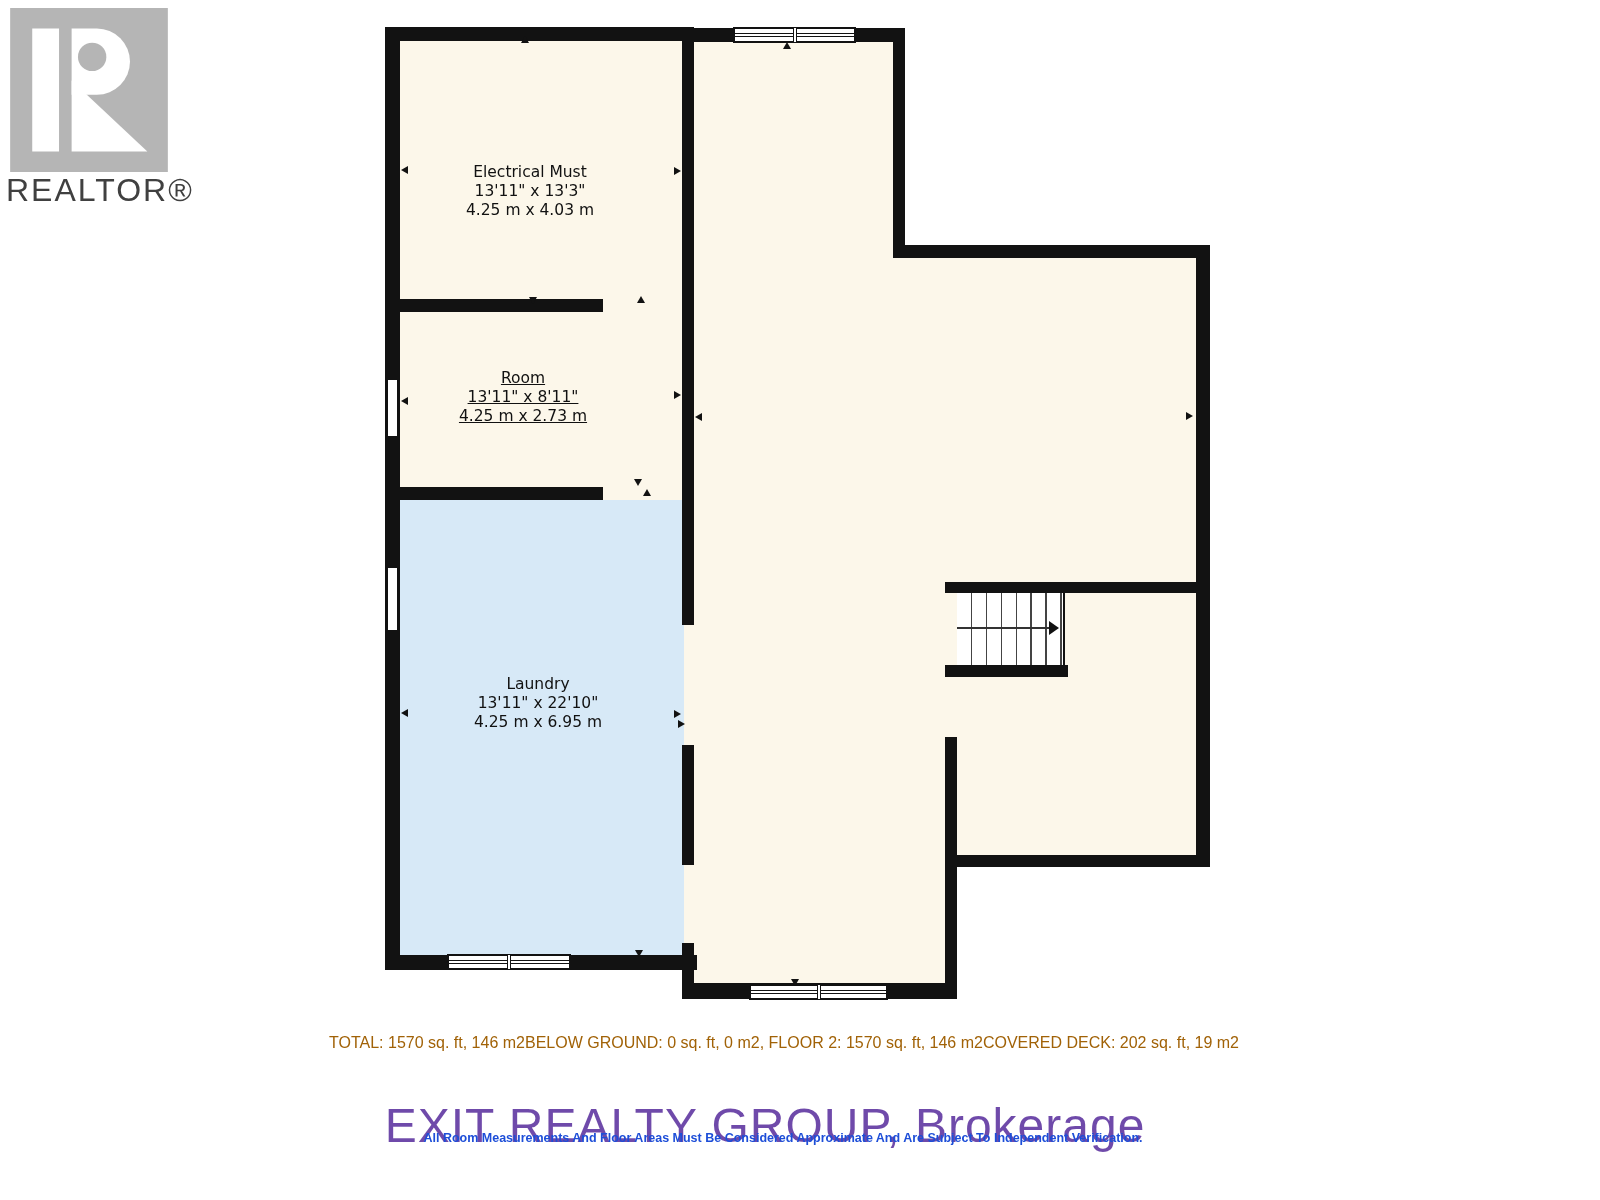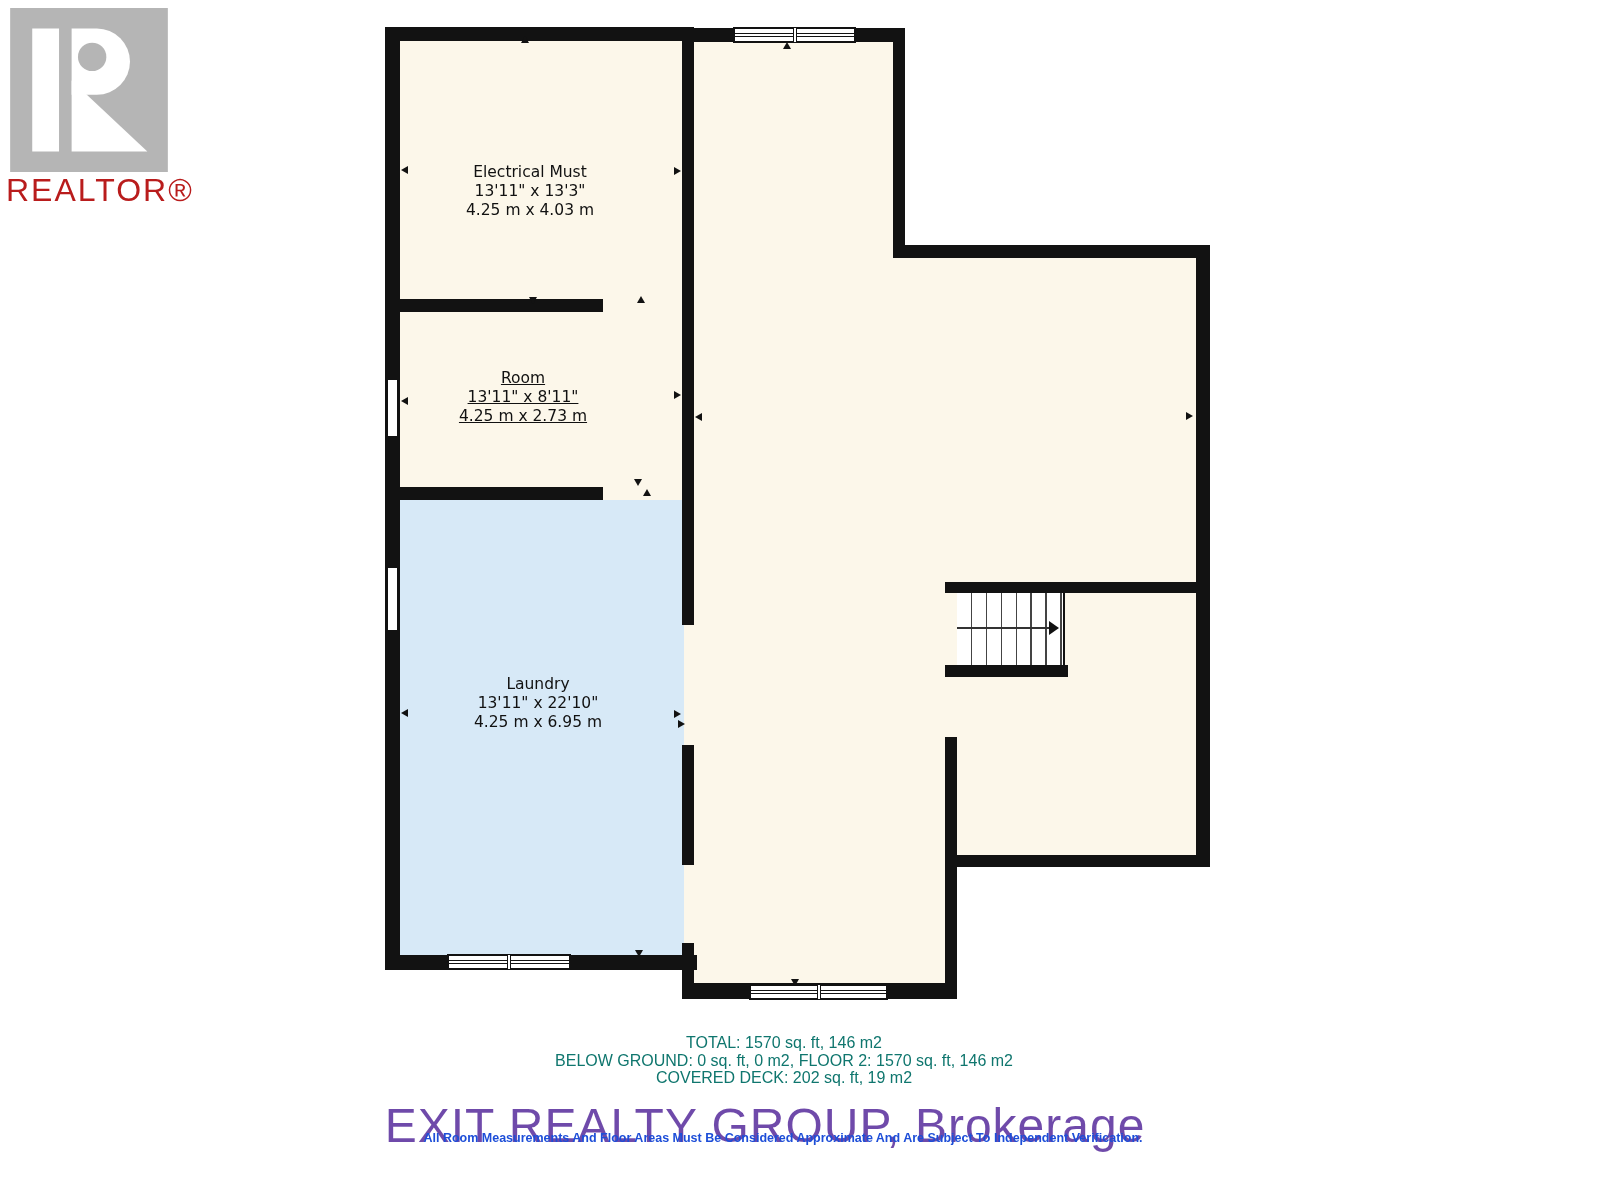--- a/index.html
+++ b/index.html
@@ -19,24 +19,24 @@
   .stairs .runarrow{position:absolute;left:92px;top:28px;width:0;height:0;border:7px solid transparent;border-left:10px solid #121212;}
   .arr{position:absolute;width:0;height:0;border:4px solid transparent;z-index:5;}
   .arr.up{border-bottom:7px solid #121212;border-top:none;}
   .arr.down{border-top:7px solid #121212;border-bottom:none;}
   .arr.left{border-right:7px solid #121212;border-left:none;}
   .arr.right{border-left:7px solid #121212;border-right:none;}
   .roomlabel{position:absolute;z-index:6;transform:translateX(-50%);text-align:center;
              font-size:15.5px;line-height:19px;white-space:nowrap;}
   .logo{position:absolute;left:10px;top:8px;z-index:6;}
   .logo-text{position:absolute;left:6px;top:172px;width:190px;font-family:"Liberation Sans",sans-serif;
-             font-size:32px;letter-spacing:2px;color:#b91c1c;font-weight:400;z-index:6;}
+             font-size:32px;letter-spacing:2px;color:#404040;font-weight:400;z-index:6;}
   .footer{position:absolute;left:784px;top:1034px;transform:translateX(-50%);z-index:7;
-          display:flex;flex-direction:column;align-items:center;
-          font-family:"Liberation Sans",sans-serif;font-size:16px;line-height:17.5px;color:#0f766e;}
+          display:flex;flex-direction:row;align-items:center;
+          font-family:"Liberation Sans",sans-serif;font-size:16px;line-height:17.5px;color:#a16207;}
   .footer div{white-space:nowrap;}
   .watermark{position:absolute;left:765px;top:1098px;transform:translateX(-50%);z-index:6;
              font-family:"Liberation Sans",sans-serif;font-size:48px;color:#4c1d95;opacity:.8;
              white-space:nowrap;letter-spacing:1px;}
   .disclaimer{position:absolute;left:783px;top:1131px;transform:translateX(-50%);z-index:7;
               font-family:"Liberation Sans",sans-serif;font-size:12.5px;font-weight:700;color:#1d4ed8;white-space:nowrap;}
 </style>
 </head>
 <body>
 

